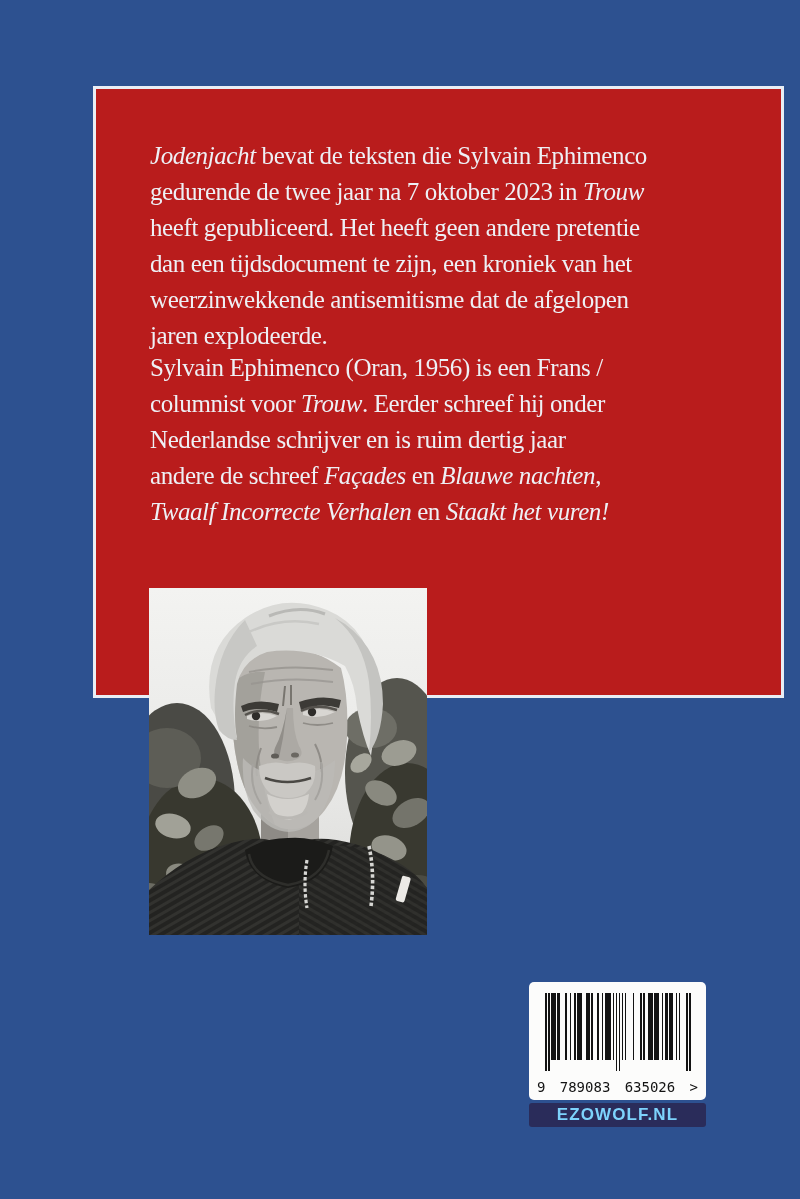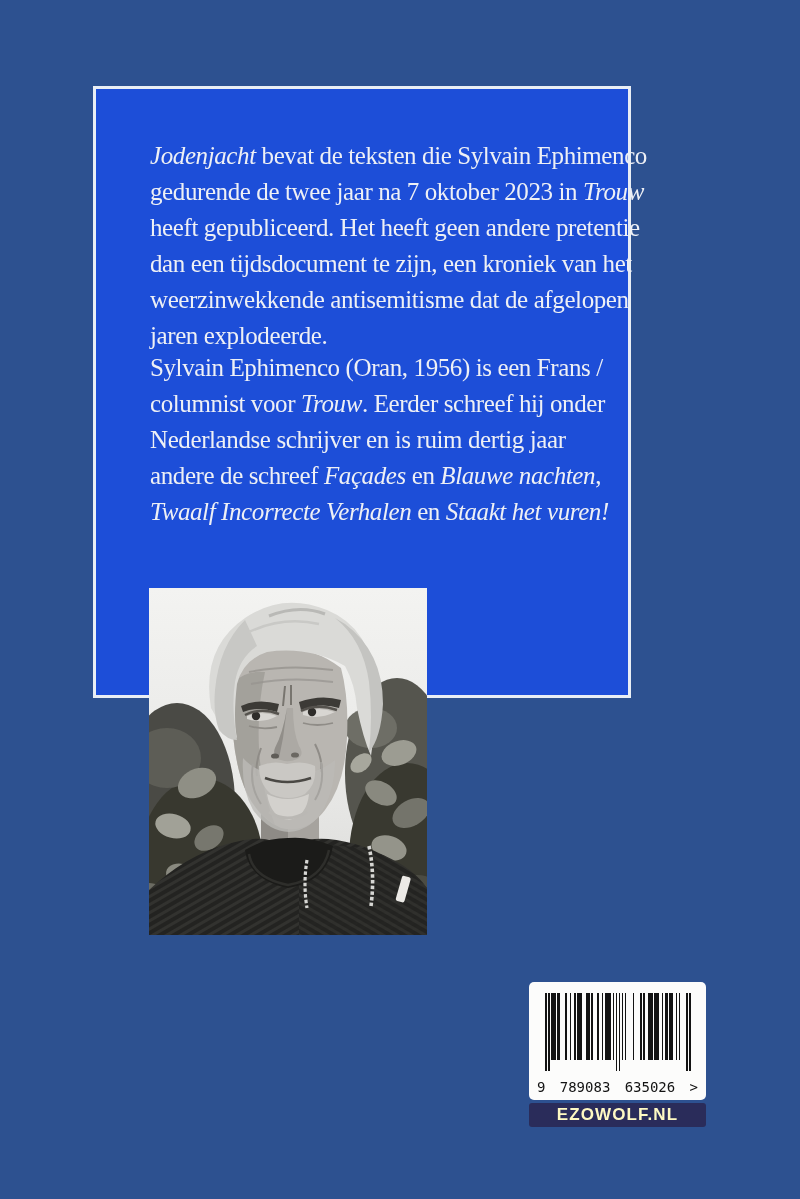--- a/index.html
+++ b/index.html
@@ -6,23 +6,23 @@
   .cover{
     position:relative;
     width:800px;height:1199px;
     background:#2d5190;
     overflow:hidden;
     font-family:"Liberation Serif", serif;
   }
   .panel{
     position:absolute;
     left:93px;top:86px;
-    width:538px;height:612px;
+    width:691px;height:612px;
     box-sizing:border-box;
-    background:#1d4ed8;
+    background:#b91c1c;
     border:3px solid #e9eef5;
     text-decoration:underline;
   }
   .blurb{
     position:absolute;
     left:54px;
     color:#eef0f5;
     font-size:25px;
     letter-spacing:-0.4px;
     line-height:36px;
@@ -71,21 +71,21 @@
     width:177px;height:24px;
     background:#2a2c5a;
     border-radius:3px;
     display:flex;align-items:center;justify-content:center;
   }
   .publisher-band span{
     font-family:"Liberation Sans", sans-serif;
     font-weight:bold;
     font-size:17px;
     letter-spacing:1.1px;
-    color:#fef9c3;
+    color:#7dd3fc;
   }
 </style>
 </head>
 <body>
 
 <div class="cover">
 
   <div class="panel">
 
     <div class="blurb p1">

